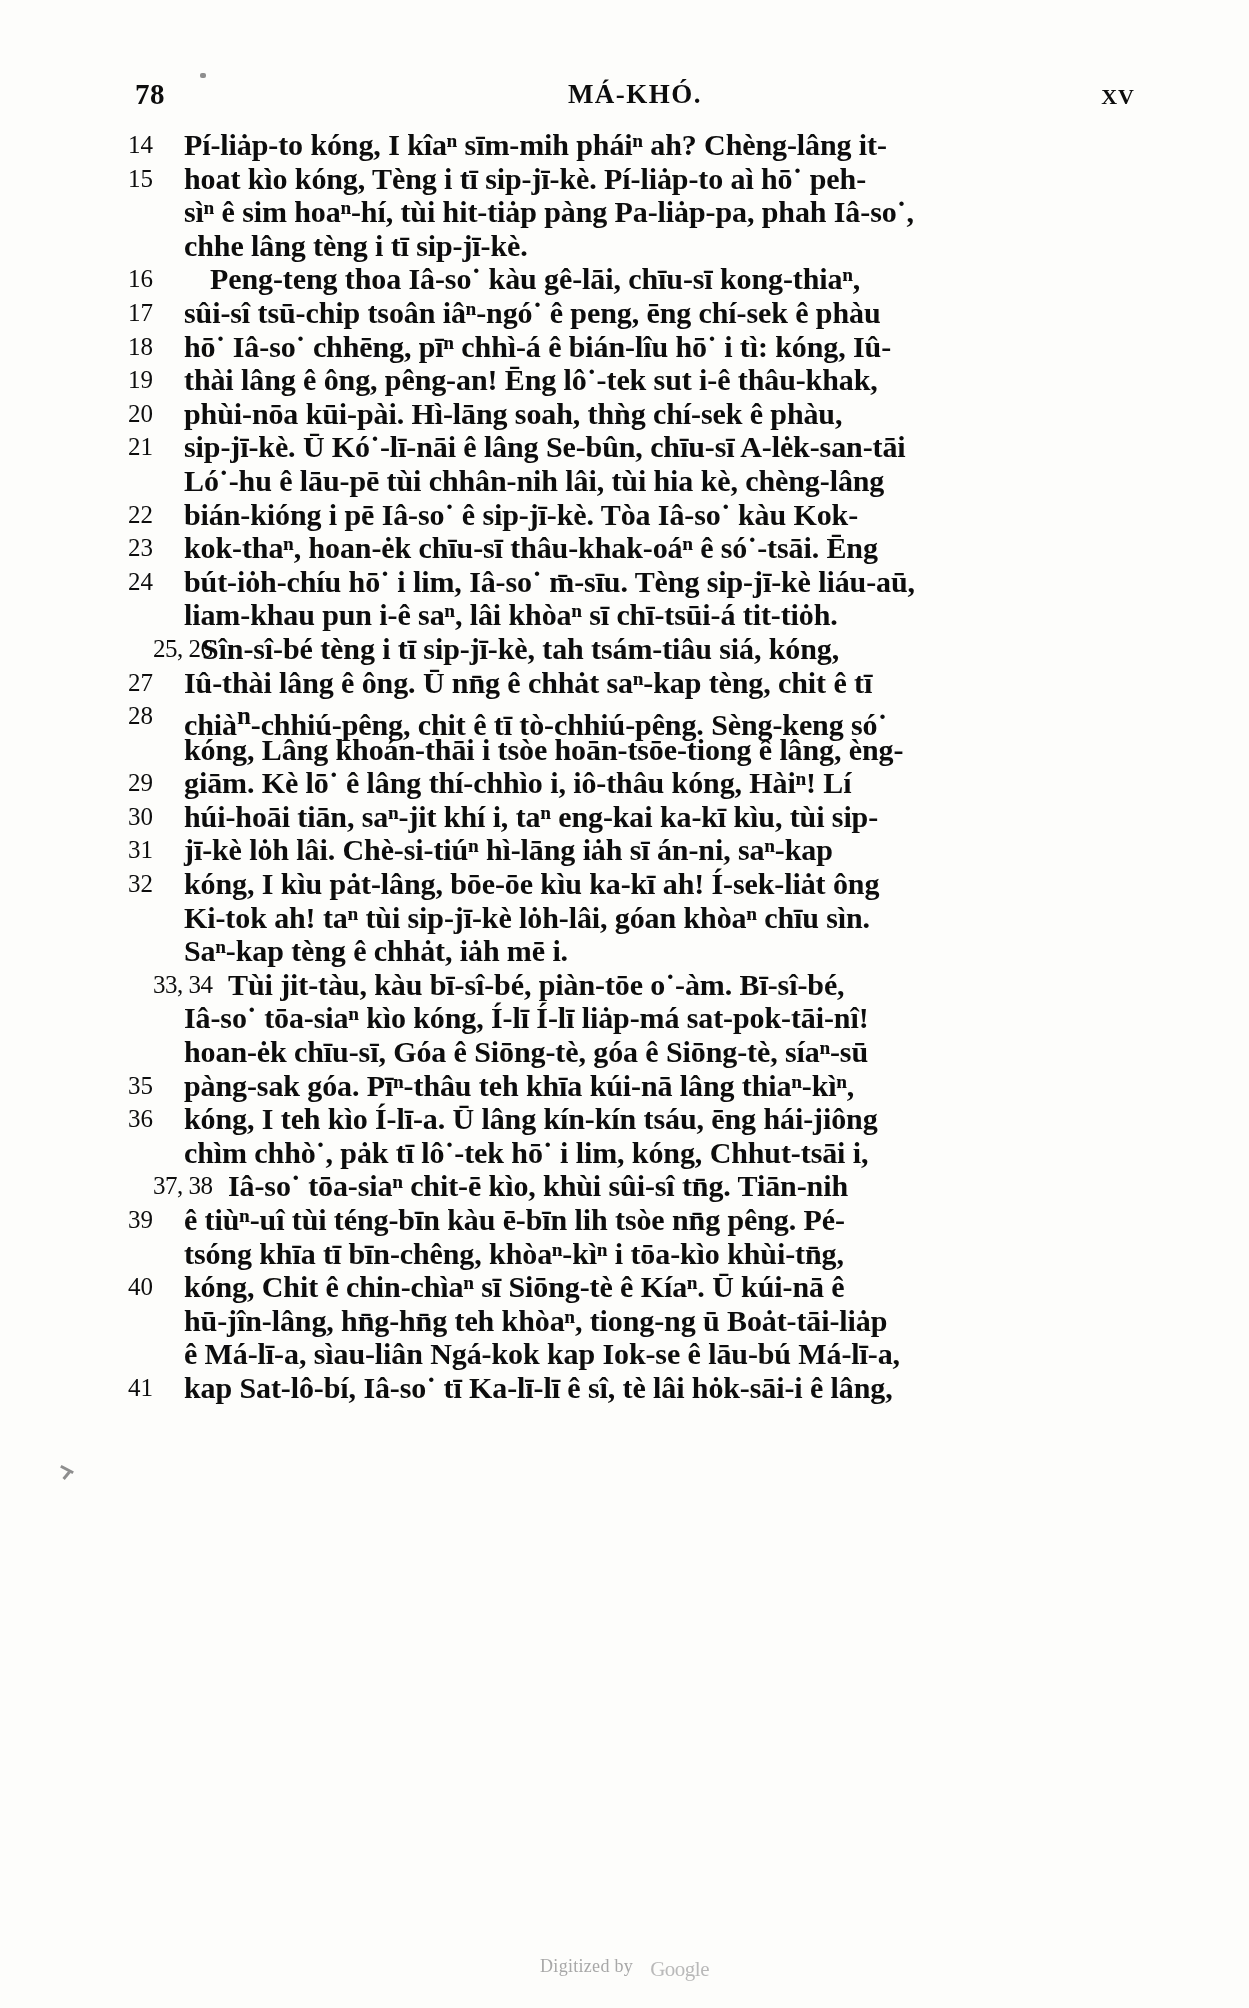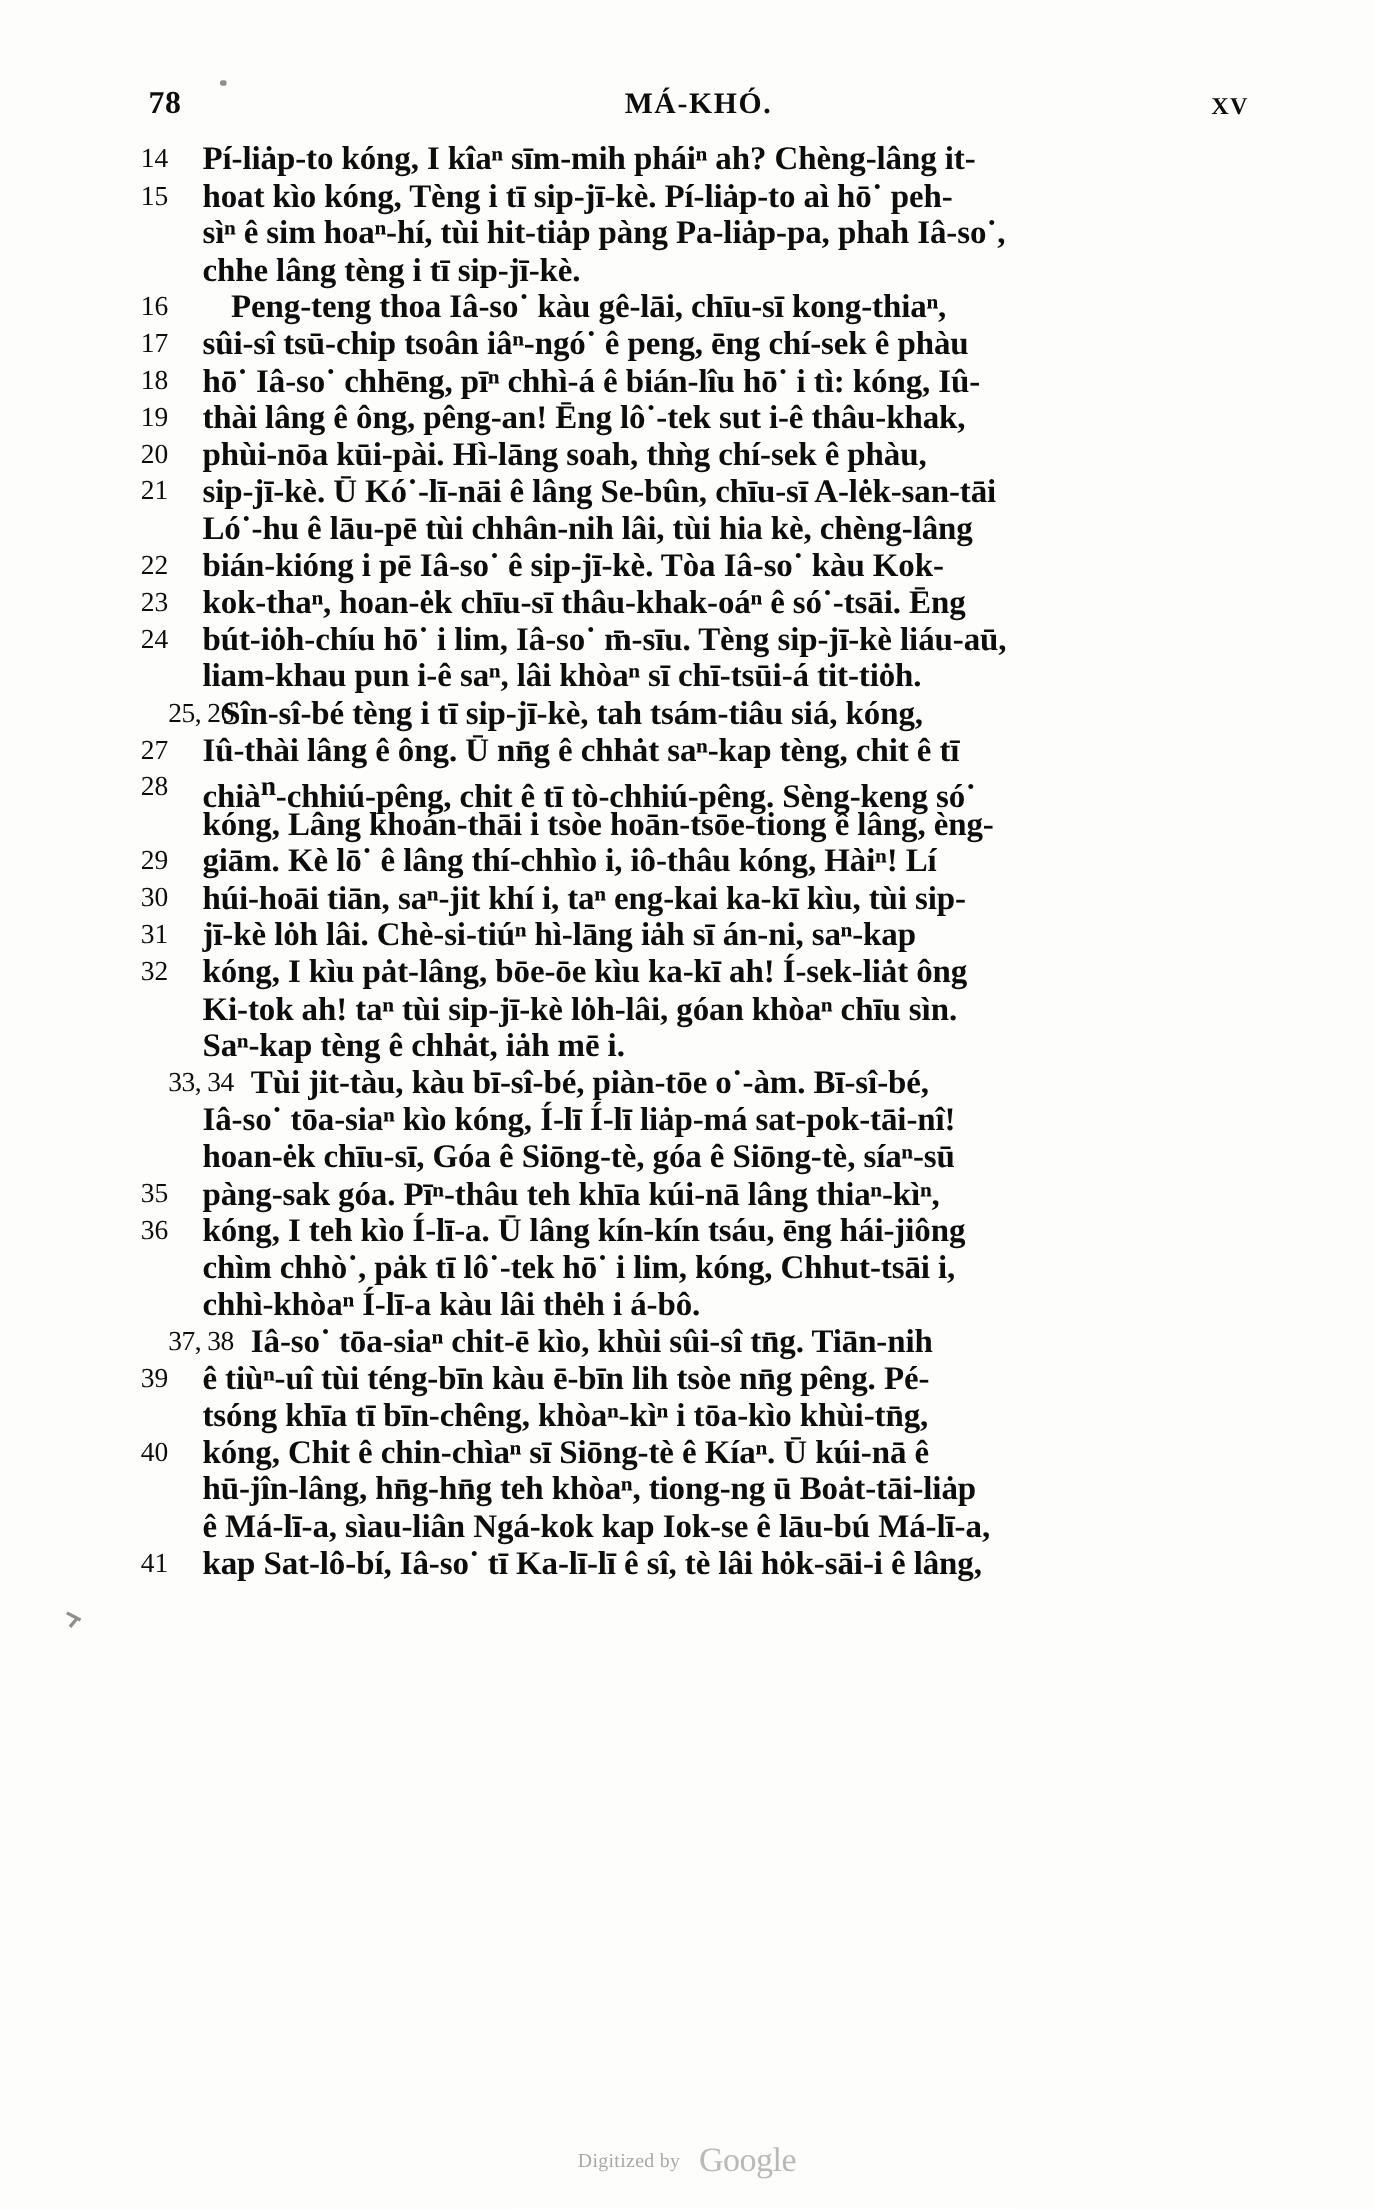--- a/index.html
+++ b/index.html
@@ -104,21 +104,21 @@
     font-size: 21px;
     color: #9a9a9a;
     font-family: "Liberation Serif", serif;
   }
   .footer .dig {
     font-size: 18px;
     color: #a8a8a8;
     letter-spacing: 0.3px;
   }
   .footer .goog {
-    font-size: 31px;
+    font-size: 21px;
     color: #b9b9b9;
     letter-spacing: -0.5px;
     vertical-align: -4px;
     margin-left: 17px;
   }
   .speck {
     position: absolute;
     background: #8e8e8e;
   }
   .speck1 { left: 200px; top: 73px; width: 6px; height: 5px; border-radius: 2px; }
@@ -259,24 +259,20 @@
       </div>
       <div class="line">
         <span class="vnum">36</span>
         <span class="txt">kóng, I teh kìo Í-lī-a.  Ū lâng kín-kín tsáu, ēng hái-jiông</span>
       </div>
       <div class="line">
         <span class="vnum"></span>
         <span class="txt">chìm chhò˙, pȧk tī lô˙-tek hō˙ i lim, kóng, Chhut-tsāi i,</span>
       </div>
       <div class="line">
-        <span class="vnum"></span>
-        <span class="txt">chhì-khòaⁿ Í-lī-a kàu lâi thėh i á-bô.</span>
-      </div>
-      <div class="line">
         <span class="vnum wide">37, 38</span>
         <span class="txt indent" style="left: 74px; width: 926px;">Iâ-so˙ tōa-siaⁿ chit-ē kìo, khùi sûi-sî tn̄g.  Tiān-nih</span>
       </div>
       <div class="line">
         <span class="vnum">39</span>
         <span class="txt">ê tiùⁿ-uî tùi téng-bīn kàu ē-bīn lih tsòe nn̄g pêng.  Pé-</span>
       </div>
       <div class="line">
         <span class="vnum"></span>
         <span class="txt">tsóng khīa tī bīn-chêng, khòaⁿ-kìⁿ i tōa-kìo khùi-tn̄g,</span>

